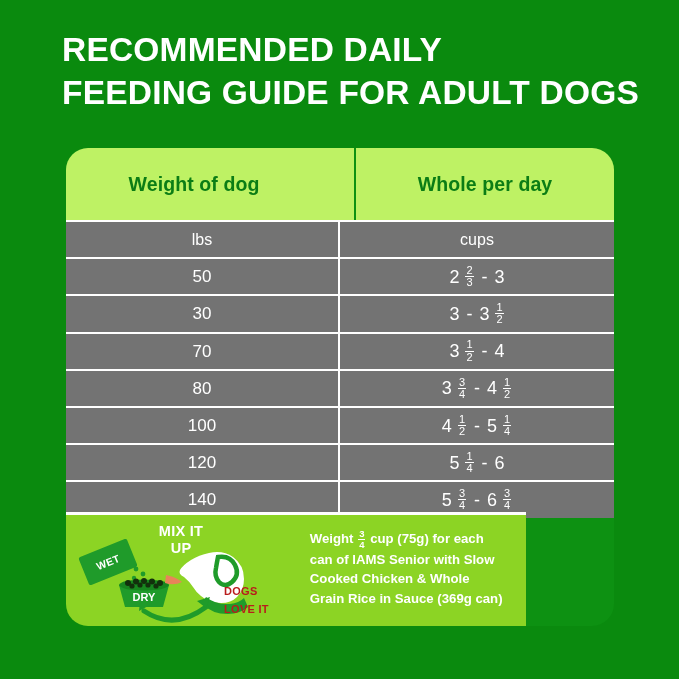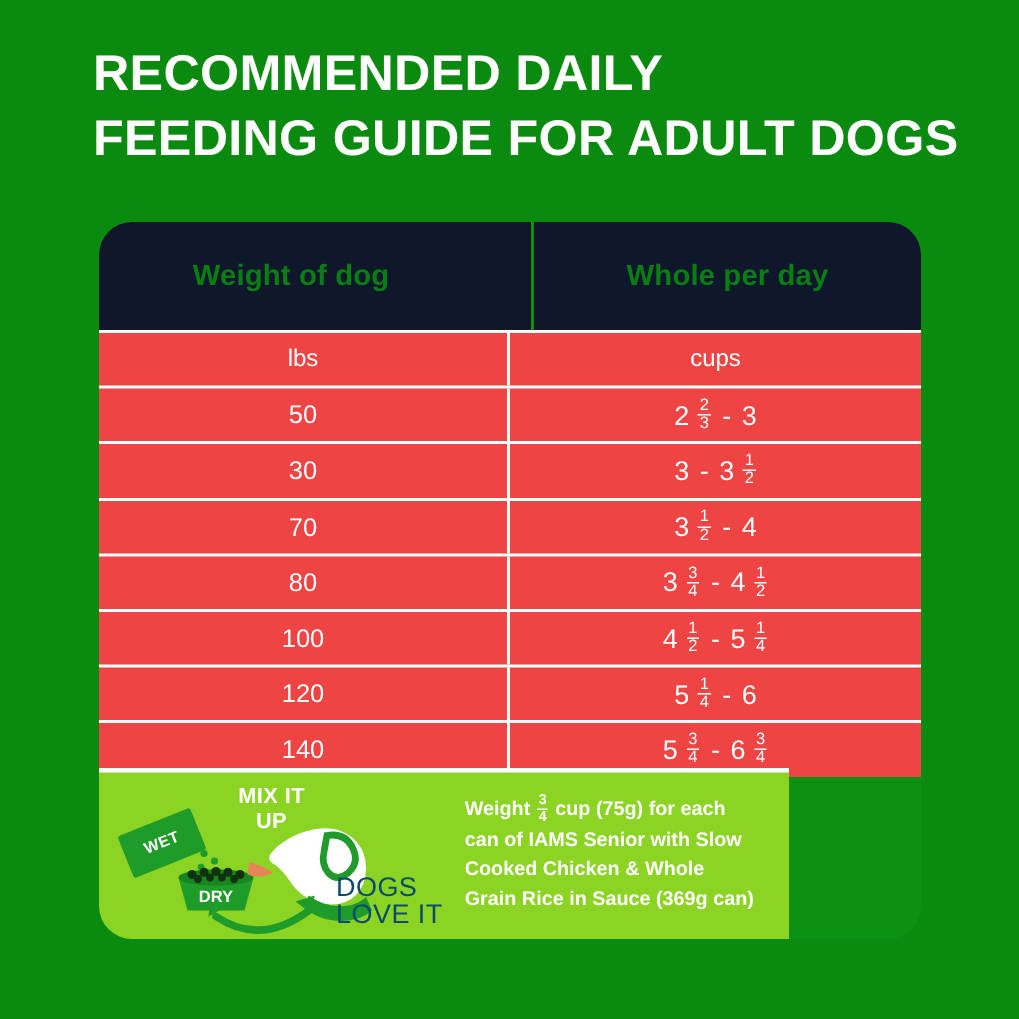--- a/index.html
+++ b/index.html
@@ -36,39 +36,39 @@
     width: 548px; height: 478px;
     border-radius: 22px;
     overflow: hidden;
     background: #0d9112;
   }
 
   
   .thead {
     display: flex;
     height: 72px;
-    background: #0f172a;
+    background: #bef264;
     gap: 32px;
   }
   .thead .cell {
     display: flex; align-items: center; justify-content: center;
     color: #0b7d15;
     font-size: 19.5px;
     font-weight: bold;
     letter-spacing: 0.1px;
   }
   .thead .cell.c1 { width: 272px; }
   .thead .cell.c2 { width: 276px; border-left: 2px solid #0d9112; }
 
   
   .row {
     display: flex;
     height: 37.2px;
     border-top: 2.5px solid #ffffff;
-    background: #ef4444;
+    background: #737373;
   }
   .row .cell {
     display: flex; align-items: center; justify-content: center;
     color: #ffffff;
     font-size: 17px;
     line-height: 1;
   }
   .row .cell.c1 { width: 272px; }
   .row .cell.c2 { width: 276px; border-left: 2.5px solid #ffffff; }
   .row.units .cell { font-size: 16px; }
@@ -129,23 +129,23 @@
     color: #ffffff;
     font-size: 14.5px;
     font-weight: bold;
     line-height: 17px;
     text-align: center;
     letter-spacing: 0.3px;
     width: 86px;
   }
   #doglove {
     left: 158px; top: 68px;
-    color: #0c4a6e;
-    font-size: 18px;
-    font-weight: normal;
+    color: #b91c1c;
+    font-size: 11px;
+    font-weight: bold;
     line-height: 17.5px;
     letter-spacing: 0.3px;
     width: 110px;
   }
   #wetlabel {
     left: 16px; top: 32px;
     width: 52px; height: 30px;
     background: #1f9b2a;
     transform: rotate(-22deg);
     border-radius: 2px;

